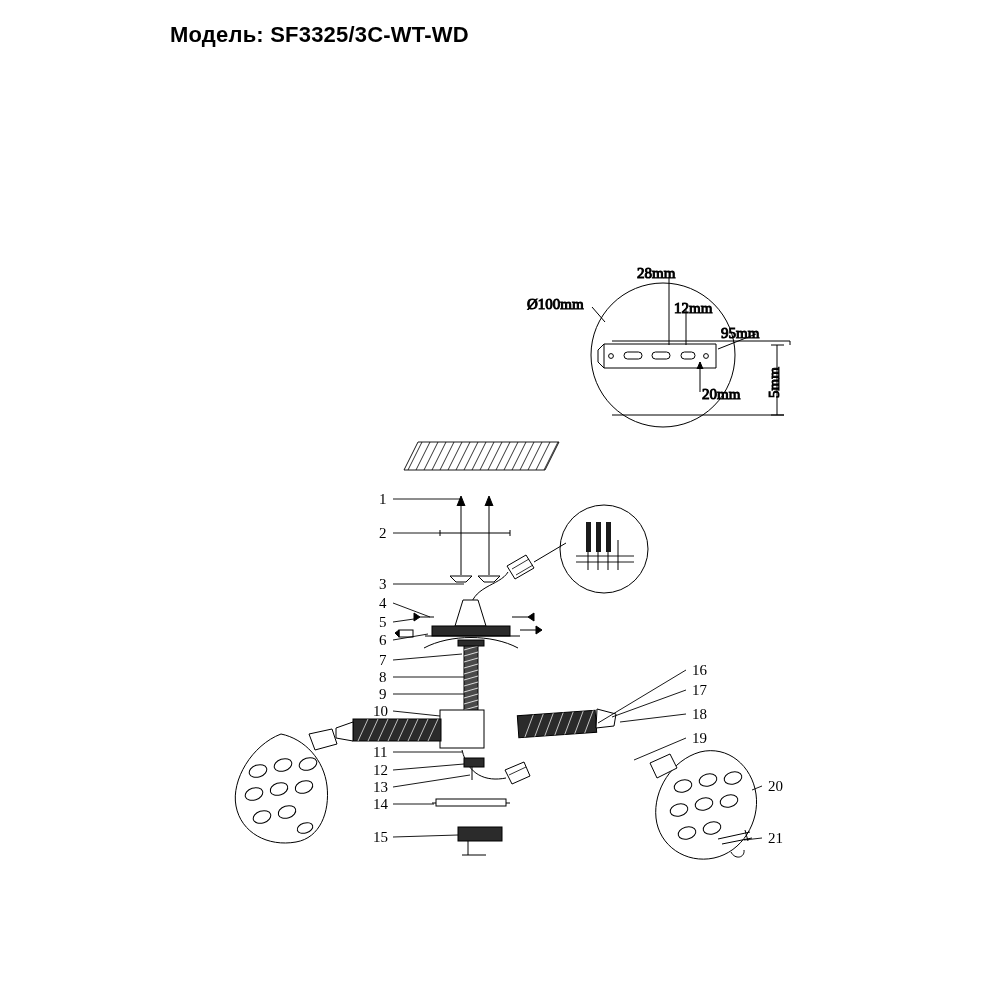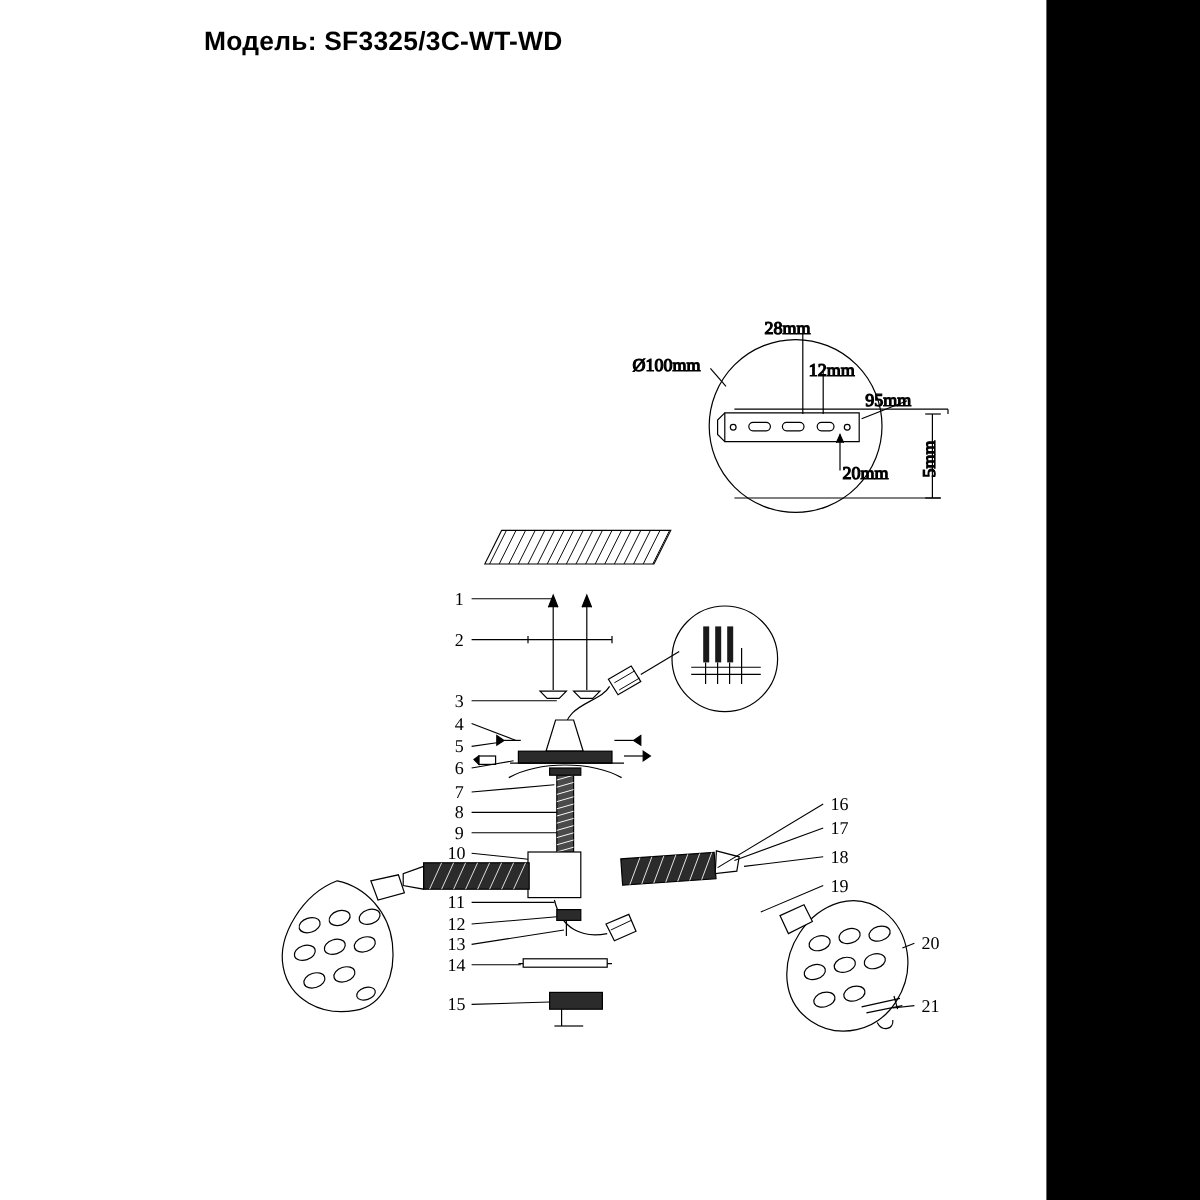--- a/index.html
+++ b/index.html
@@ -7,21 +7,21 @@
     padding: 0;
     background: #000;
   }
   body {
     width: 1000px;
     height: 1000px;
     font-family: "Liberation Sans", sans-serif;
   }
   #page {
     position: relative;
-    width: 872px;
+    width: 1000px;
     height: 1000px;
     background: #ffffff;
     overflow: hidden;
   }
   #title {
     position: absolute;
     left: 170px;
     top: 22px;
     font-size: 22px;
     font-weight: bold;

